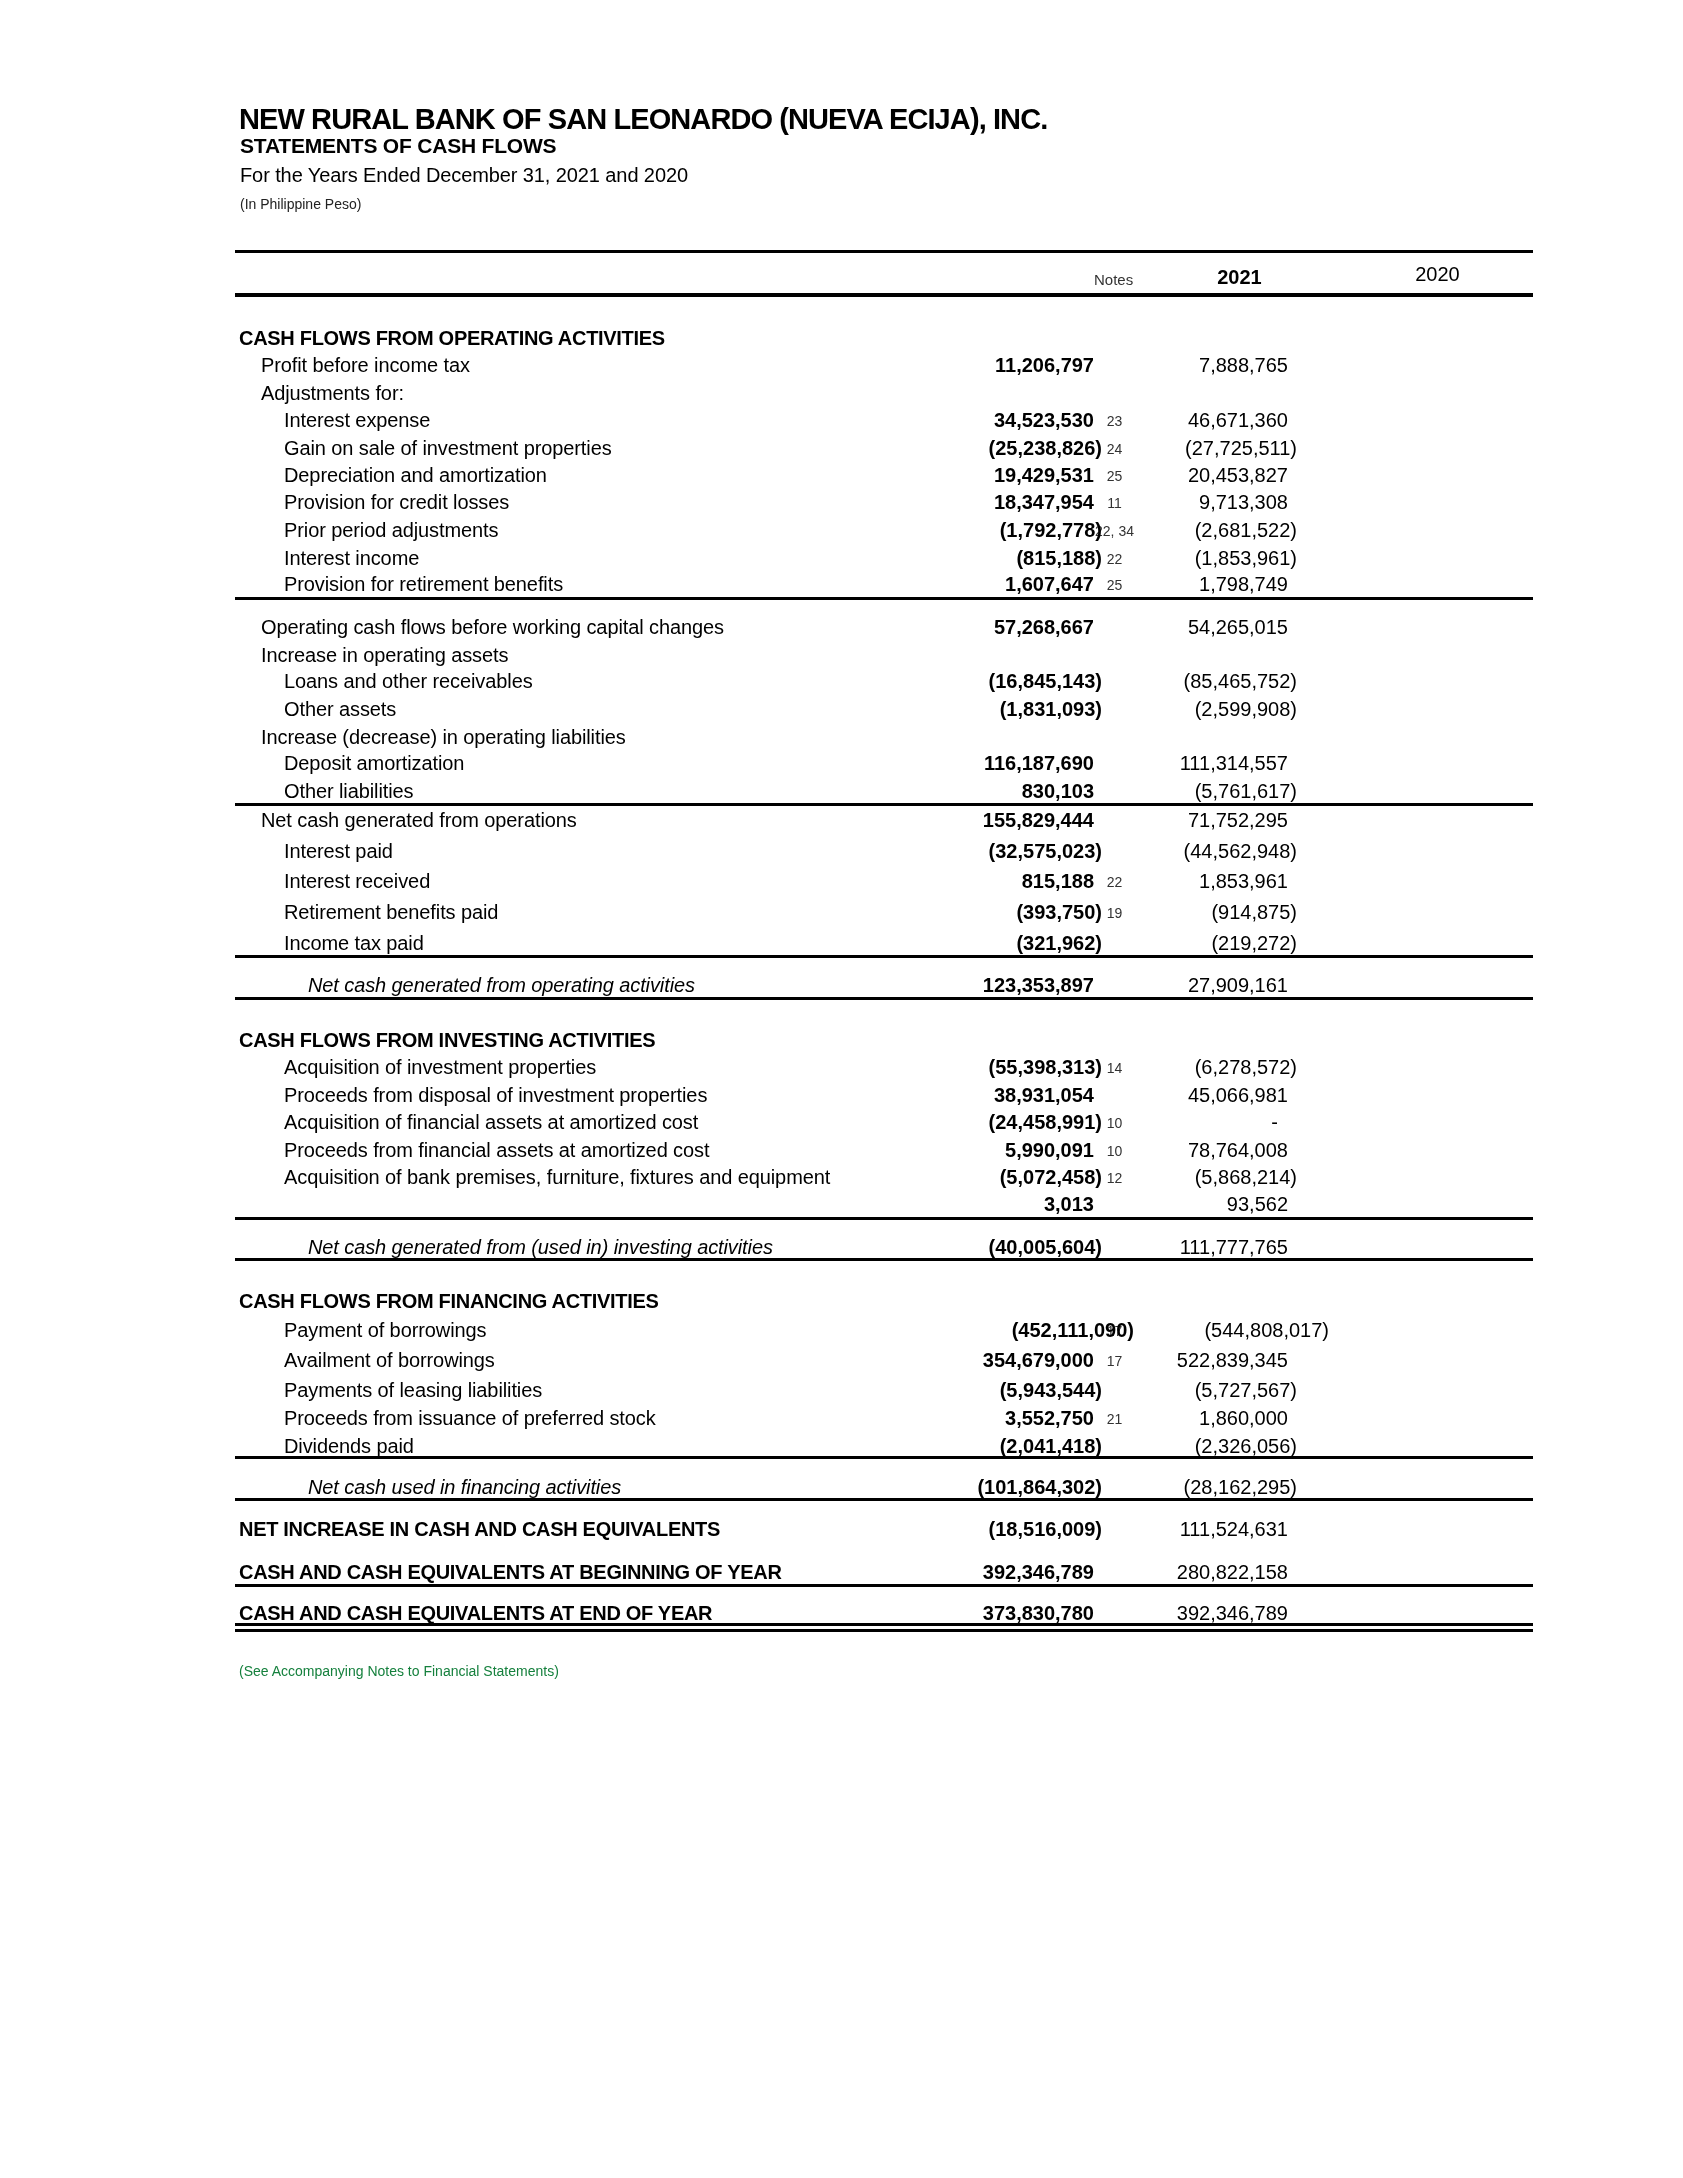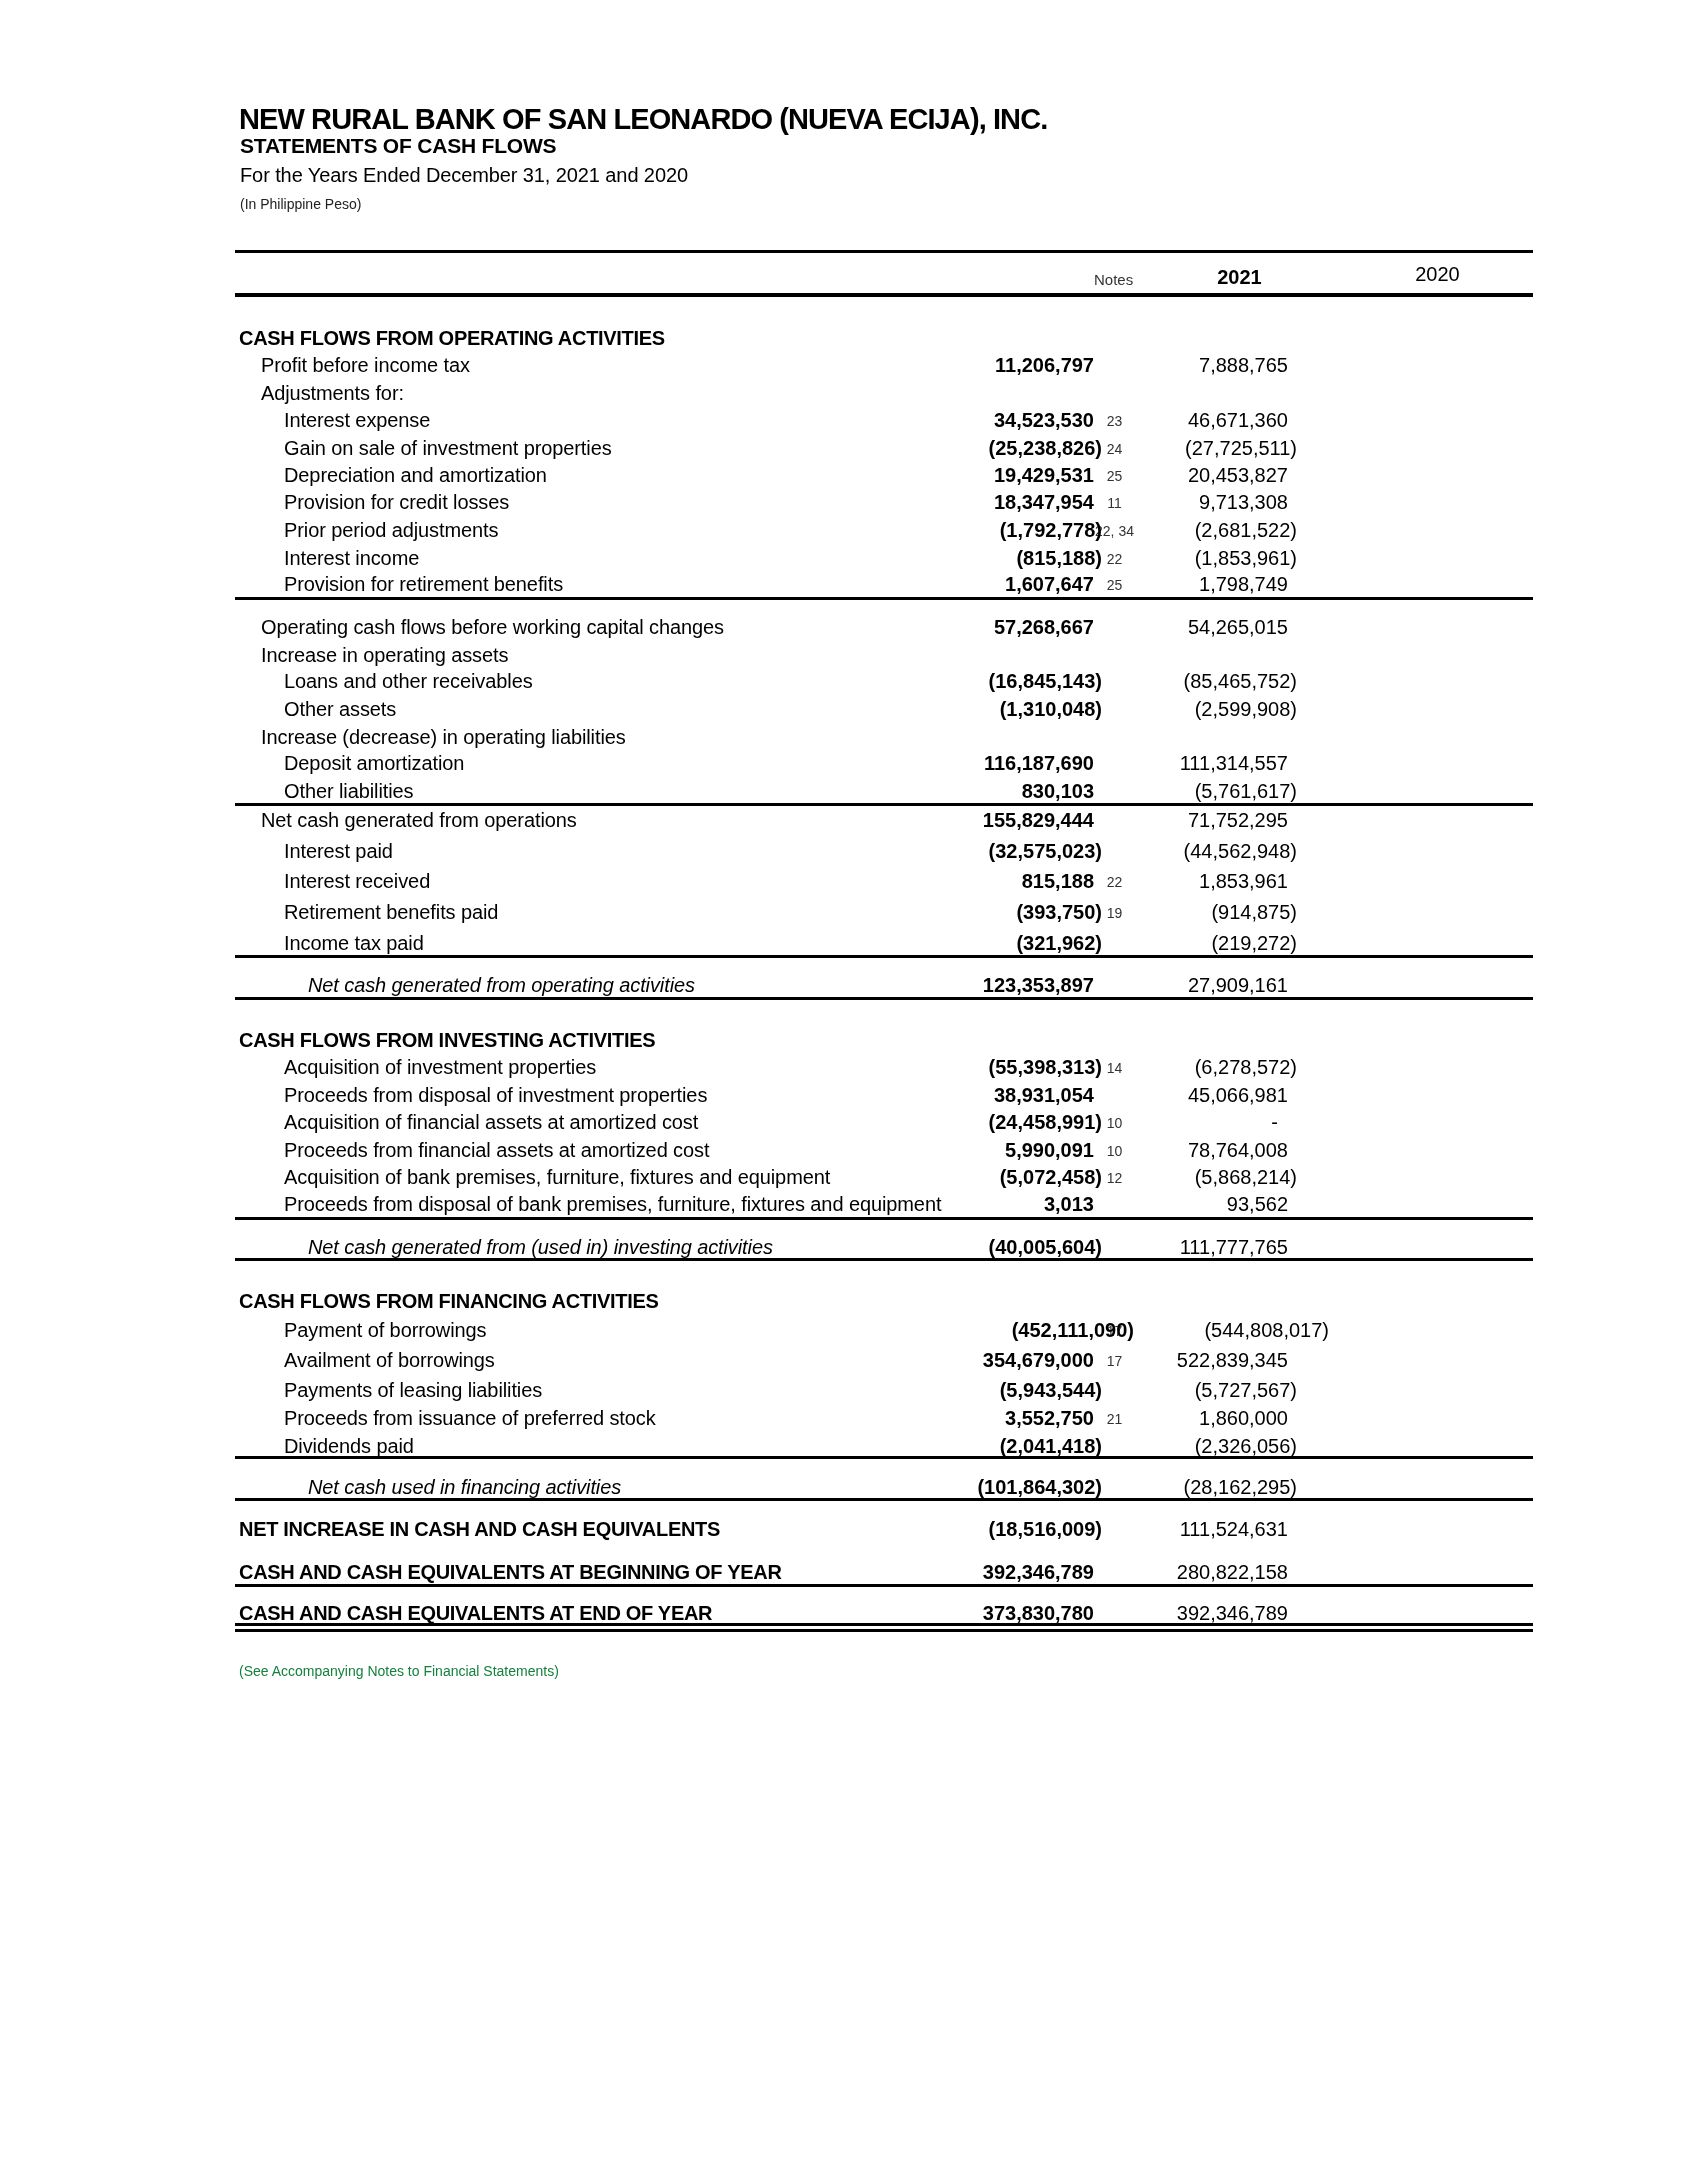--- a/index.html
+++ b/index.html
@@ -110,21 +110,21 @@
     <div class="row" style="top: 642px;">
       <span class="lbl l1">Increase in operating assets</span>
     </div>
     <div class="row" style="top: 668px;">
       <span class="lbl l2">Loans and other receivables</span>
       <span class="v21 neg">(16,845,143)</span>
       <span class="v20 neg">(85,465,752)</span>
     </div>
     <div class="row" style="top: 696px;">
       <span class="lbl l2">Other assets</span>
-      <span class="v21 neg">(1,310,048)</span>
+      <span class="v21 neg">(1,831,093)</span>
       <span class="v20 neg">(2,599,908)</span>
     </div>
     <div class="row" style="top: 724px;">
       <span class="lbl l1">Increase (decrease) in operating liabilities</span>
     </div>
     <div class="row" style="top: 750px;">
       <span class="lbl l2">Deposit amortization</span>
       <span class="v21">116,187,690</span>
       <span class="v20">111,314,557</span>
     </div>
@@ -191,21 +191,20 @@
       <span class="v21">5,990,091</span>
       <span class="v20">78,764,008</span>
     </div>
     <div class="row" style="top: 1164px;">
       <span class="lbl l2">Acquisition of bank premises, furniture, fixtures and equipment</span>
       <span class="note">12</span>
       <span class="v21 neg">(5,072,458)</span>
       <span class="v20 neg">(5,868,214)</span>
     </div>
     <div class="row" style="top: 1191px;">
-      <span class="lbl l2">Proceeds from disposal of bank premises, furniture, fixtures and equipment</span>
       <span class="v21">3,013</span>
       <span class="v20">93,562</span>
     </div>
     <div class="row" style="top: 1234px;">
       <span class="lbl tot">Net cash generated from (used in) investing activities</span>
       <span class="v21 neg">(40,005,604)</span>
       <span class="v20">111,777,765</span>
     </div>
     <div class="row" style="top: 1288px;">
       <span class="lbl l0">CASH FLOWS FROM FINANCING ACTIVITIES</span>

